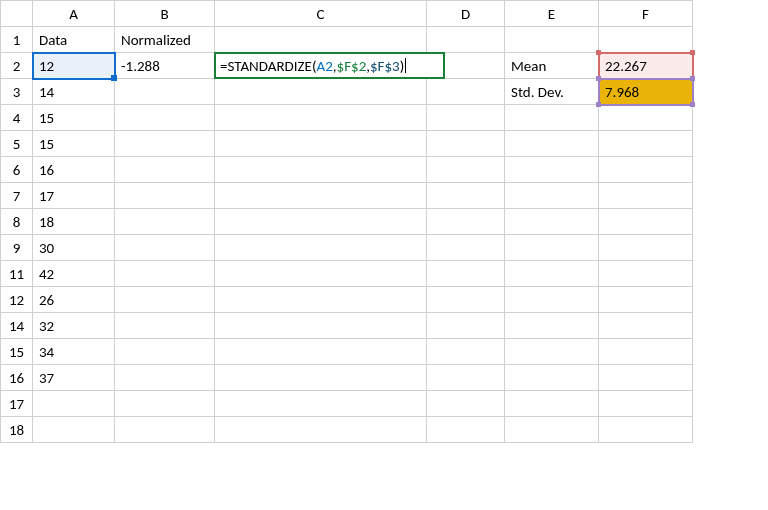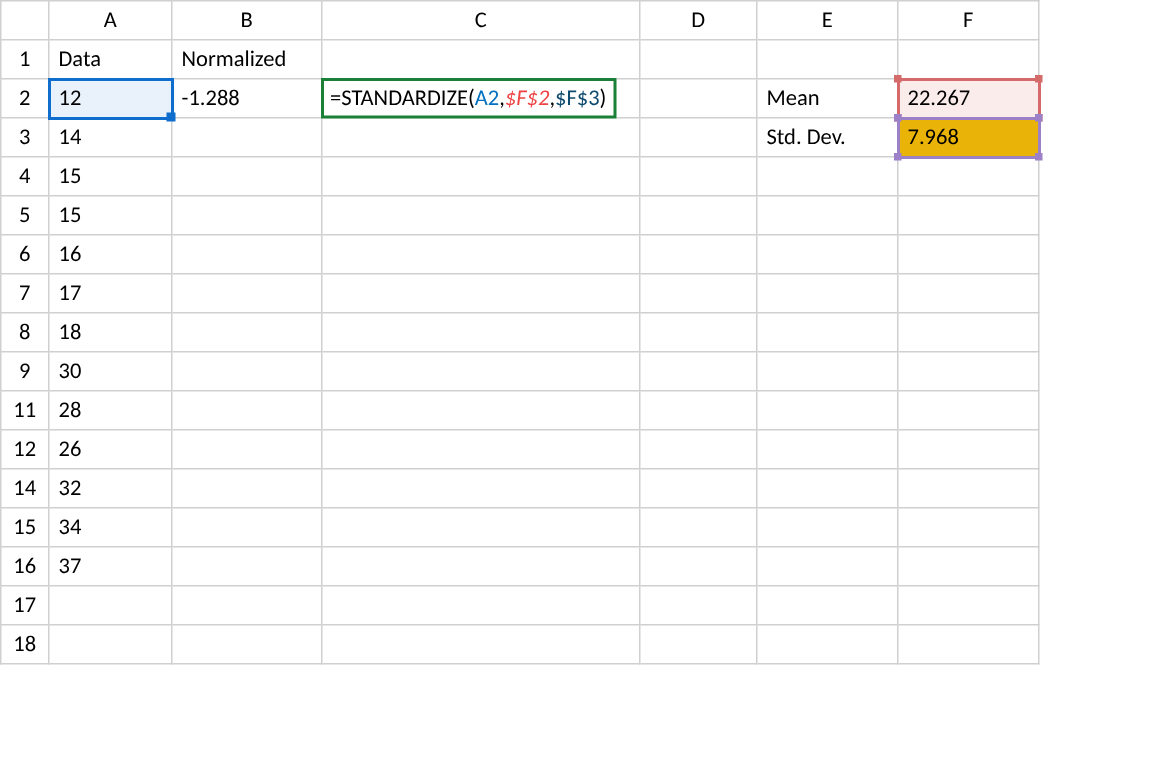--- a/index.html
+++ b/index.html
@@ -66,39 +66,39 @@
   }
 
   
   .edit-c2 {
     position: relative;
     overflow: visible;
   }
   .edit-c2 .editbox {
     position: absolute;
     left: -1px; top: -1px;
-    width: 197px;
+    width: 231px;
     height: 27px;
     border: 2px solid #1a7f37;
     background: #fff;
     padding: 0 4px;
     display: flex;
     align-items: center;
     font-size: 15px;
   }
   .editbox .cursor {
     display: inline-block;
     width: 1px; height: 15px;
     background: #000;
     vertical-align: middle;
     margin-left: 1px;
   }
   .t-black { color: #000; }
   .t-blue  { color: #0070c0; }
-  .t-red   { color: #ef4444; font-style: italic; }
+  .t-red   { color: #15803d; }
   .t-purple{ color: #0c4a6e; }
 
   
   .ref-red {
     outline: 2px solid #d46a6a;
     outline-offset: -1px;
     background: #fbecec;
   }
   .ref-purple {
     outline: 2px solid #9c80c8;
@@ -238,21 +238,21 @@
         <th class="rowhdr">9</th>
         <td class="center">30</td>
         <td></td>
         <td></td>
         <td></td>
         <td></td>
         <td></td>
       </tr>
       <tr>
         <th class="rowhdr">11</th>
-        <td class="center">28</td>
+        <td class="center">42</td>
         <td></td>
         <td></td>
         <td></td>
         <td></td>
         <td></td>
       </tr>
       <tr>
         <th class="rowhdr">12</th>
         <td class="center">26</td>
         <td></td>

